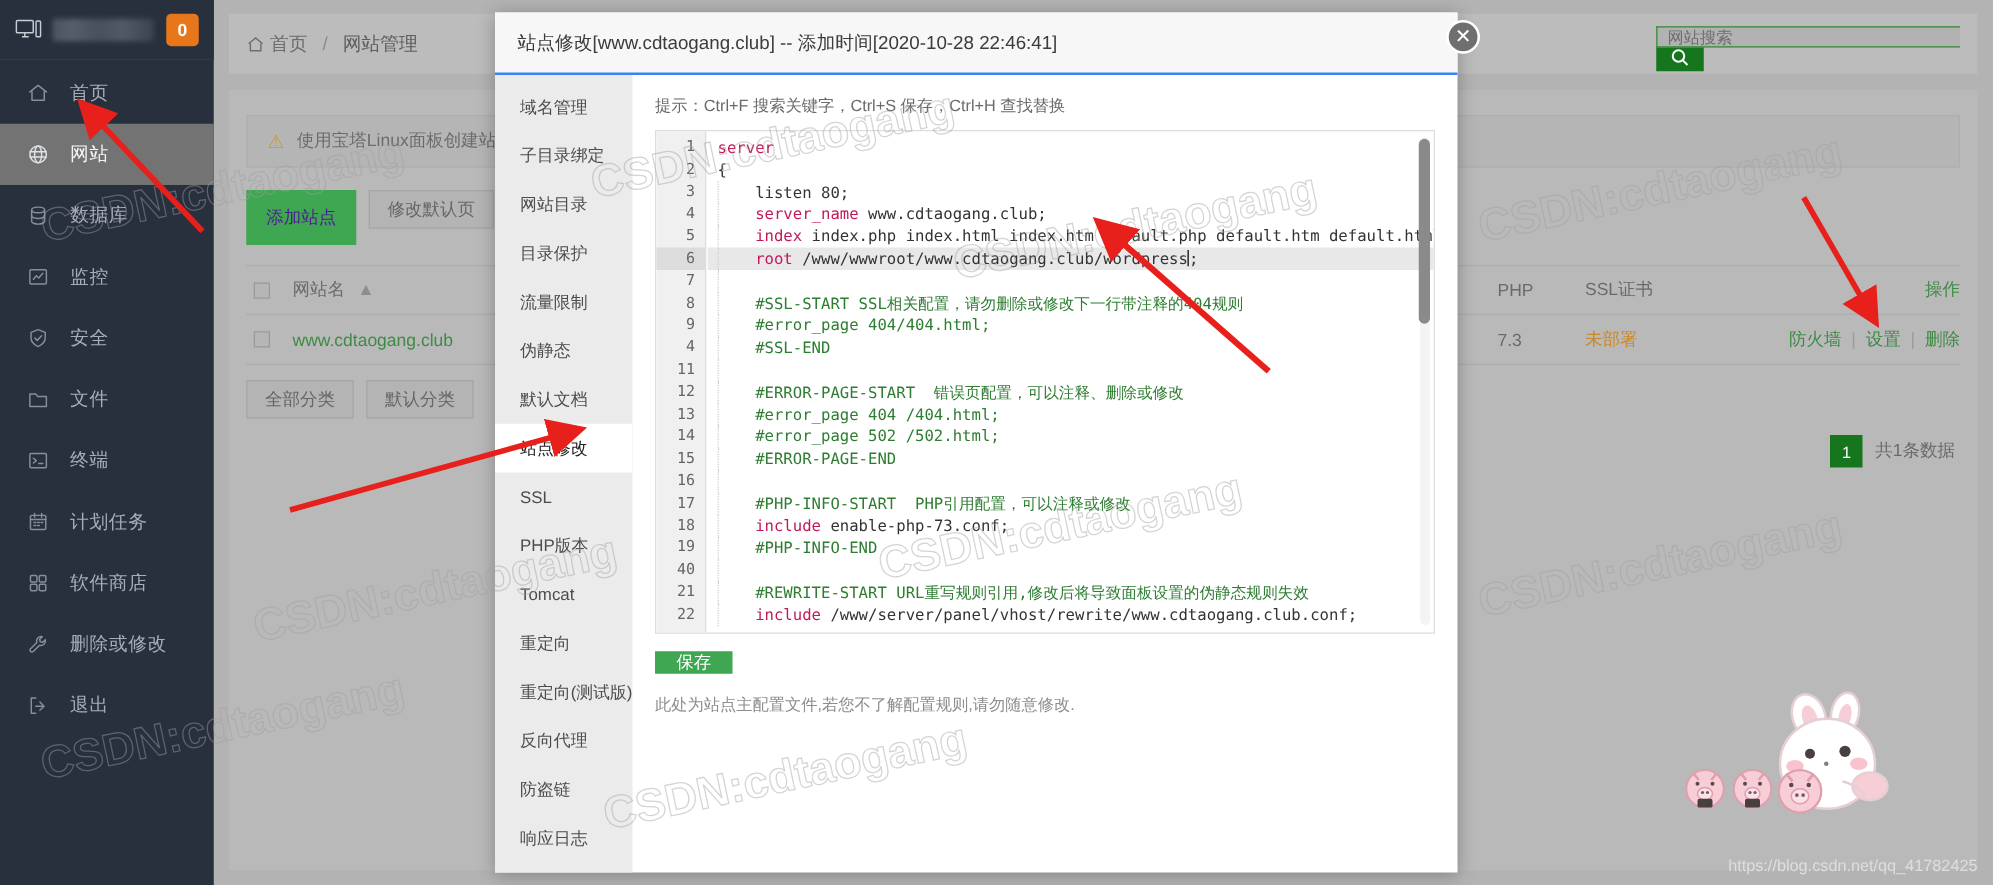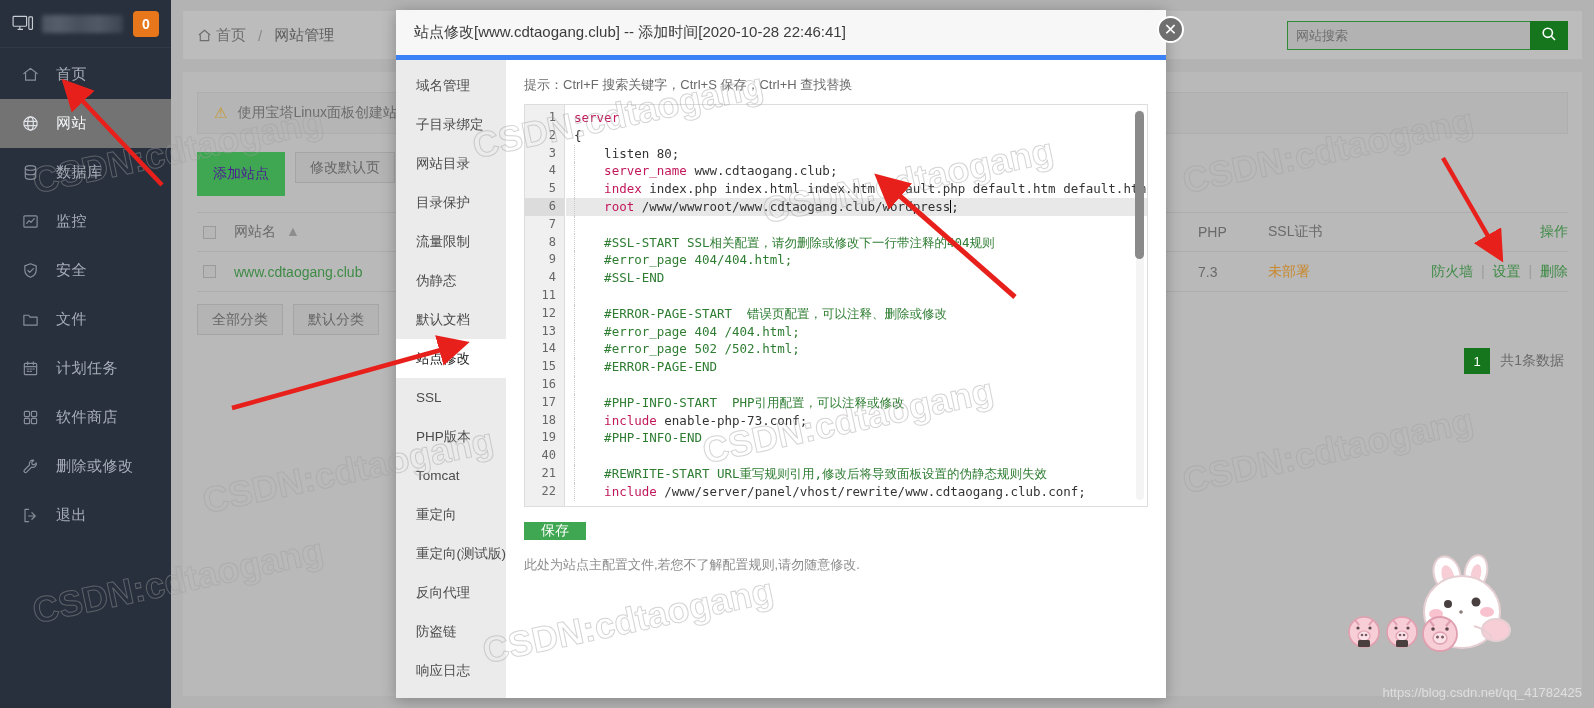--- a/index.html
+++ b/index.html
@@ -60,21 +60,21 @@
     position: absolute; left: 12px; top: 11px;
     right: 12px; height: 48px;
     background: #bcbcbc;
     display: flex; align-items: center;
     padding: 0 14px;
   }
   .crumb { display: flex; align-items: center; font-size: 15px; color: #6d6d6d; }
   .crumb .home { margin-right: 4px; display:flex; }
   .crumb .sep { margin: 0 12px; color: #8a8a8a; }
   .crumb .cur { color: #5e5e5e; }
-  .searchwrap { margin-left: auto; display: flex; height: 29px; }
+  .searchwrap { margin-left: auto; display: flex; height: 29px; flex-direction: column; }
   .searchwrap input {
     width: 243px; height: 29px;
     border: 1px solid #2f8a35; border-right: none;
     background: #b2b2b2; color: #6e6e6e;
     font-size: 13px; padding: 0 8px;
     font-family: "Liberation Sans", sans-serif;
     outline: none;
   }
   .searchwrap input::placeholder { color: #6e6e6e; }
   .searchbtn {
@@ -143,21 +143,21 @@
   .modal {
     position: absolute; left: 396px; top: 10px;
     width: 770px; height: 688px;
     background: #fff;
     box-shadow: 0 2px 14px rgba(0,0,0,.28);
     z-index: 60;
     display: flex; flex-direction: column;
   }
   .modal-title {
     height: 50px; background: #f7f7f7;
-    border-bottom: 5px solid #3b82f6;
+    border-bottom: 2px solid #3b82f6;
     display: flex; align-items: center;
     padding: 0 18px; font-size: 15px; color: #3c3c3c;
   }
   .modal-close {
     position: absolute; right: -18px; top: 6px;
     width: 27px; height: 27px; border-radius: 50%;
     background: #6f6f6f; border: 2px solid #fff;
     color: #fff; font-size: 16px; line-height: 1;
     display: flex; align-items: center; justify-content: center;
     cursor: pointer; z-index: 70;
@@ -402,20 +402,29 @@
           </span>
           <span class="lb">安全</span>
         </div>
         <div class="sb-item">
           <span class="ic">
             <svg width="17" height="17" viewBox="0 0 18 18" fill="none" stroke="currentColor" stroke-width="1.25" stroke-linecap="round" stroke-linejoin="round">
               <path d="M2 4.5h5l1.5 2H16V15H2z"></path>
             </svg>
           </span>
           <span class="lb">文件</span>
+        </div>
+        <div class="sb-item">
+          <span class="ic">
+            <svg width="17" height="17" viewBox="0 0 18 18" fill="none" stroke="currentColor" stroke-width="1.25" stroke-linecap="round" stroke-linejoin="round">
+              <rect x="2" y="3" width="14" height="12" rx="1"></rect>
+              <path d="M5 7l2.5 2L5 11M9.5 11.5H13"></path>
+            </svg>
+          </span>
+          <span class="lb">终端</span>
         </div>
         <div class="sb-item">
           <span class="ic">
             <svg width="17" height="17" viewBox="0 0 18 18" fill="none" stroke="currentColor" stroke-width="1.25" stroke-linecap="round" stroke-linejoin="round">
               <rect x="2.5" y="3.5" width="13" height="12" rx="1"></rect>
               <path d="M2.5 7h13M6 2v3M12 2v3"></path>
               <path d="M5.5 9.5h1.5M8.5 9.5H10M11.5 9.5H13M5.5 12h1.5M8.5 12H10"></path>
             </svg>
           </span>
           <span class="lb">计划任务</span>

